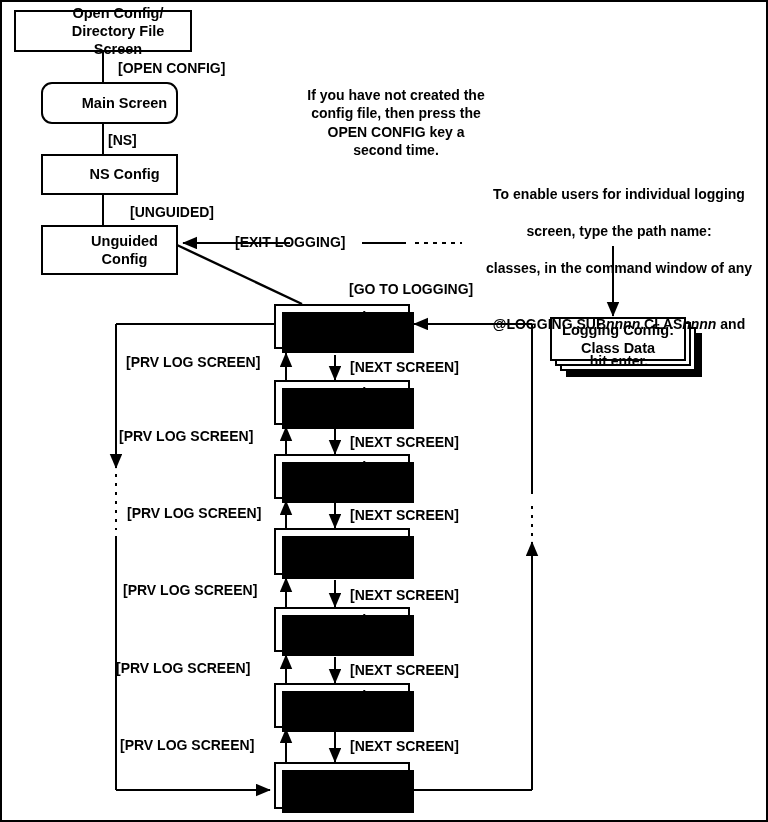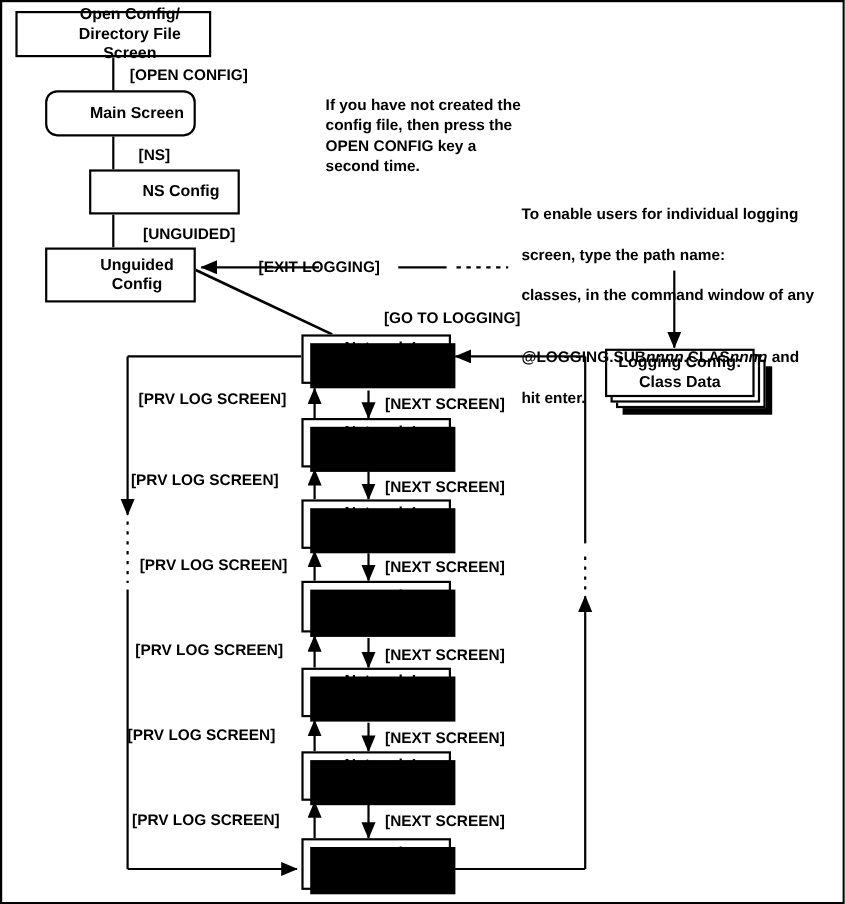--- a/index.html
+++ b/index.html
@@ -87,20 +87,21 @@
     z-index: 6;
   }
   .note {
     position: absolute;
     font-weight: bold;
     font-size: 14px;
     line-height: 1.32;
     color: #000;
     z-index: 6;
     white-space: pre-line;
+    text-align: center;
   }
   .note i { font-style: italic; margin-top: 42px; }
 </style>
 </head>
 <body>
 
 <div id="page">
 
   <svg id="svg-layer" viewBox="0 0 768 822" xmlns="http://www.w3.org/2000/svg">
     <defs>
@@ -153,21 +154,21 @@
 
   <div class="node" style="left:12px; top:8px; width:178px; height:42px;">
     <span class="label">Open Config/
 Directory File Screen</span>
   </div>
 
   <div class="node" style="left:39px; top:80px; width:137px; height:42px;border-radius:11px;">
     <span class="label">Main Screen</span>
   </div>
 
-  <div class="node" style="left:39px; top:152px; width:137px; height:41px;margin-left:40px;">
+  <div class="node" style="left:39px; top:152px; width:137px; height:41px;">
     <span class="label">NS Config</span>
   </div>
 
   <div class="node" style="left:39px; top:223px; width:137px; height:50px;">
     <span class="label">Unguided Config</span>
   </div>
 
   <div class="stack" style="left:548px; top:315px; width:148px; height:58px;">
     <div class="shadowblk" style="left:16px; top:16px; width:136px; height:44px;"></div>
     <div class="sheet s1" style="width:136px; height:44px;"></div>
@@ -201,21 +202,21 @@
   <div class="node shadow" style="left:272px; top:681px; width:136px; height:45px;">
     <span class="label">Network Log
 Config (6)</span>
   </div>
   <div class="node shadow" style="left:272px; top:760px; width:136px; height:47px;">
     <span class="label">Network Log
 Config (7)</span>
   </div>
 
   <div class="edge-label" style="left:116px; top:58px;">[OPEN CONFIG]</div>
-  <div class="edge-label" style="left:124px; top:130px;text-align:center;">[NS]</div>
+  <div class="edge-label" style="left:106px; top:130px;text-align:center;">[NS]</div>
   <div class="edge-label" style="left:128px; top:202px;">[UNGUIDED]</div>
   <div class="edge-label" style="left:233px; top:232px;">[EXIT LOGGING]</div>
   <div class="edge-label" style="left:347px; top:279px;">[GO TO LOGGING]</div>
 
   <div class="edge-label" style="left:348px; top:357px;">[NEXT SCREEN]</div>
   <div class="edge-label" style="left:348px; top:432px;">[NEXT SCREEN]</div>
   <div class="edge-label" style="left:348px; top:505px;">[NEXT SCREEN]</div>
   <div class="edge-label" style="left:348px; top:585px;">[NEXT SCREEN]</div>
   <div class="edge-label" style="left:348px; top:660px;">[NEXT SCREEN]</div>
   <div class="edge-label" style="left:348px; top:736px;">[NEXT SCREEN]</div>

